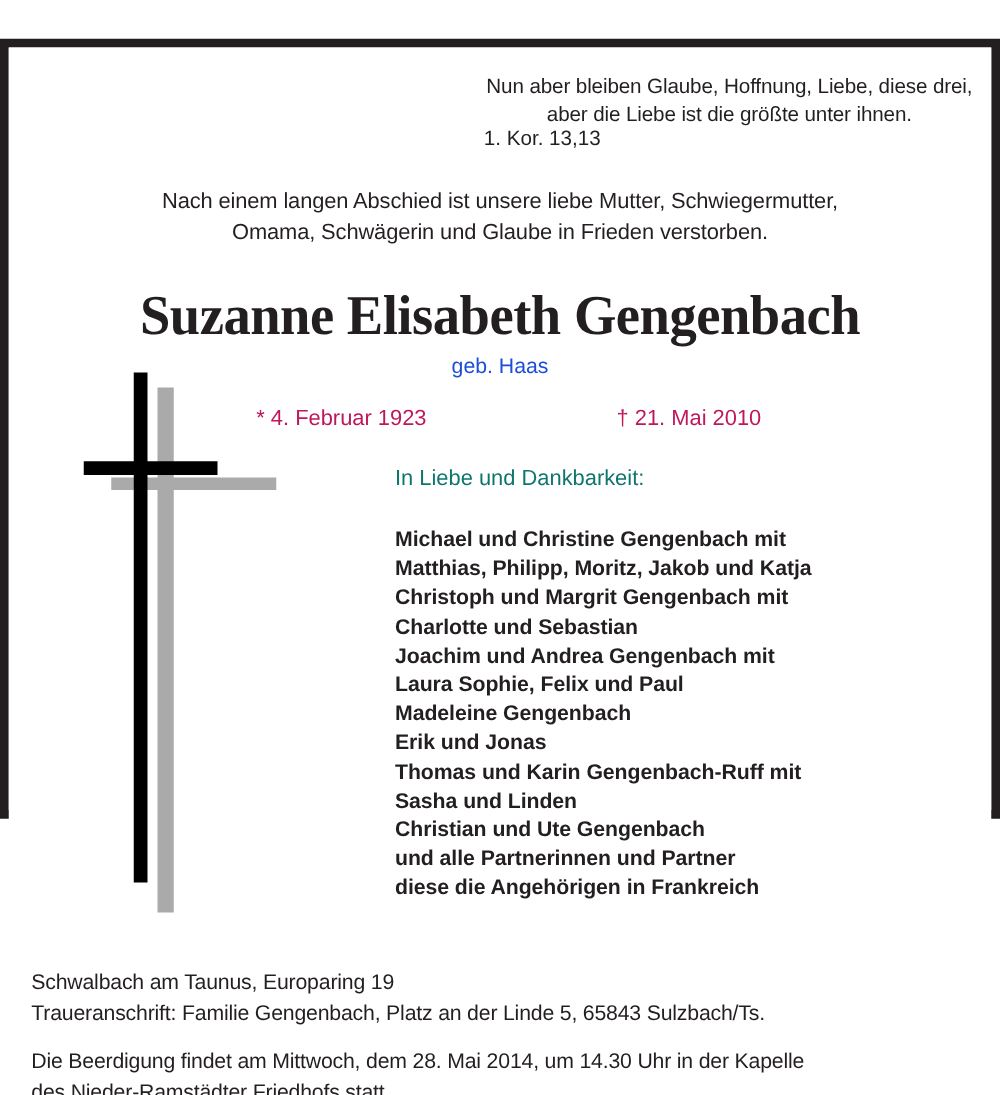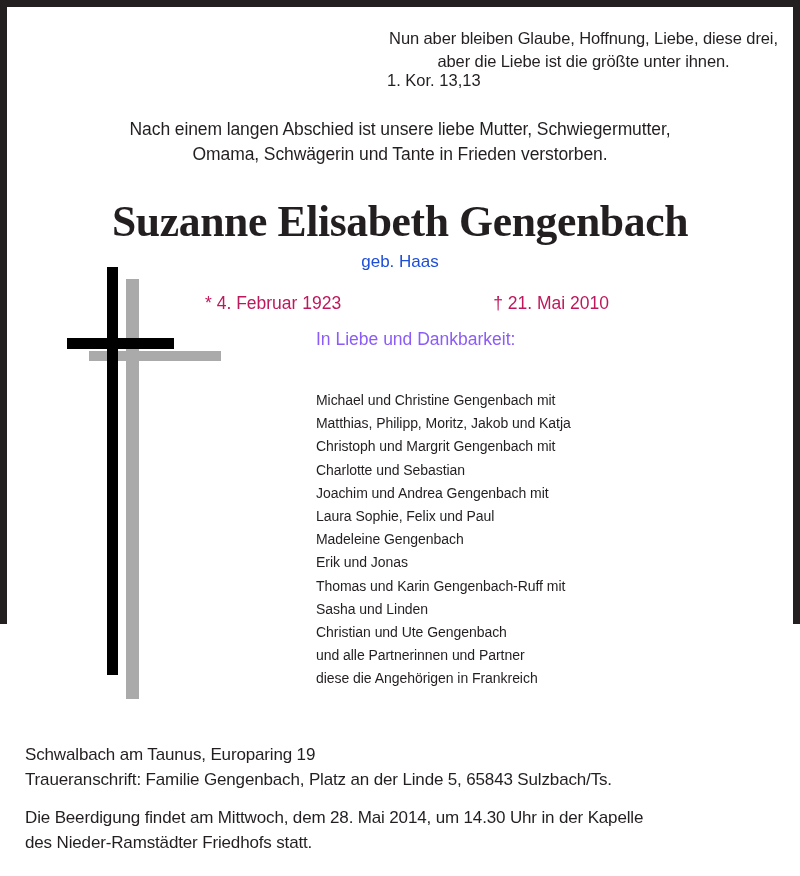--- a/index.html
+++ b/index.html
@@ -15,20 +15,21 @@
     overflow: hidden;
   }
 
   #notice {
     position: relative;
     width: 800px;
     height: 624px;
     box-sizing: border-box;
     background: #ffffff;
     border: 7px solid #231f20;
+    margin-top: 31px;
   }
 
   .inner {
     position: relative;
     width: 786px;
     height: 862px;
     background: #ffffff;
   }
 
   
@@ -123,32 +124,32 @@
   .g-vert  { left: 64px;  top: 12px;  width: 13px; height: 420px; background: #aaaaaa; }
   .g-horiz { left: 27px;  top: 84px;  width: 132px; height: 10px; background: #aaaaaa; }
   
   .b-vert  { left: 45px;  top: 0px;   width: 11px; height: 408px; background: #000000; }
   .b-horiz { left: 5px;   top: 71px;  width: 107px; height: 11px; background: #000000; }
 
   
   .dedication {
     position: absolute;
     left: 309px;
-    top: 320px;
+    top: 332px;
     font-size: 17.5px;
     line-height: 24px;
-    color: #8b5cf6;
+    color: #0f766e;
   }
   .family {
     position: absolute;
     left: 309px;
     top: 382px;
     width: 450px;
-    font-size: 14px;
-    font-weight: 400;
+    font-size: 17px;
+    font-weight: 700;
     line-height: 23.2px;
     color: #231f20;
     letter-spacing: -0.05px;
   }
   .family div { white-space: nowrap; }
 
   
   .address {
     position: absolute;
     left: 18px;
@@ -178,21 +179,21 @@
   <div class="inner">
 
     <div class="verse">
       <div>Nun aber bleiben Glaube, Hoffnung, Liebe, diese drei,</div>
       <div>aber die Liebe ist die größte unter ihnen.</div>
     </div>
     <div class="verse-ref">1. Kor. 13,13</div>
 
     <div class="intro">
       <div>Nach einem langen Abschied ist unsere liebe Mutter, Schwiegermutter,</div>
-      <div>Omama, Schwägerin und Tante in Frieden verstorben.</div>
+      <div>Omama, Schwägerin und Glaube in Frieden verstorben.</div>
     </div>
 
     <div class="name">Suzanne Elisabeth Gengenbach</div>
     <div class="maiden">geb. Haas</div>
 
     <div class="dates">
       <span class="date-birth">* 4. Februar 1923</span>
       <span class="date-death">† 21. Mai 2010</span>
     </div>
 

